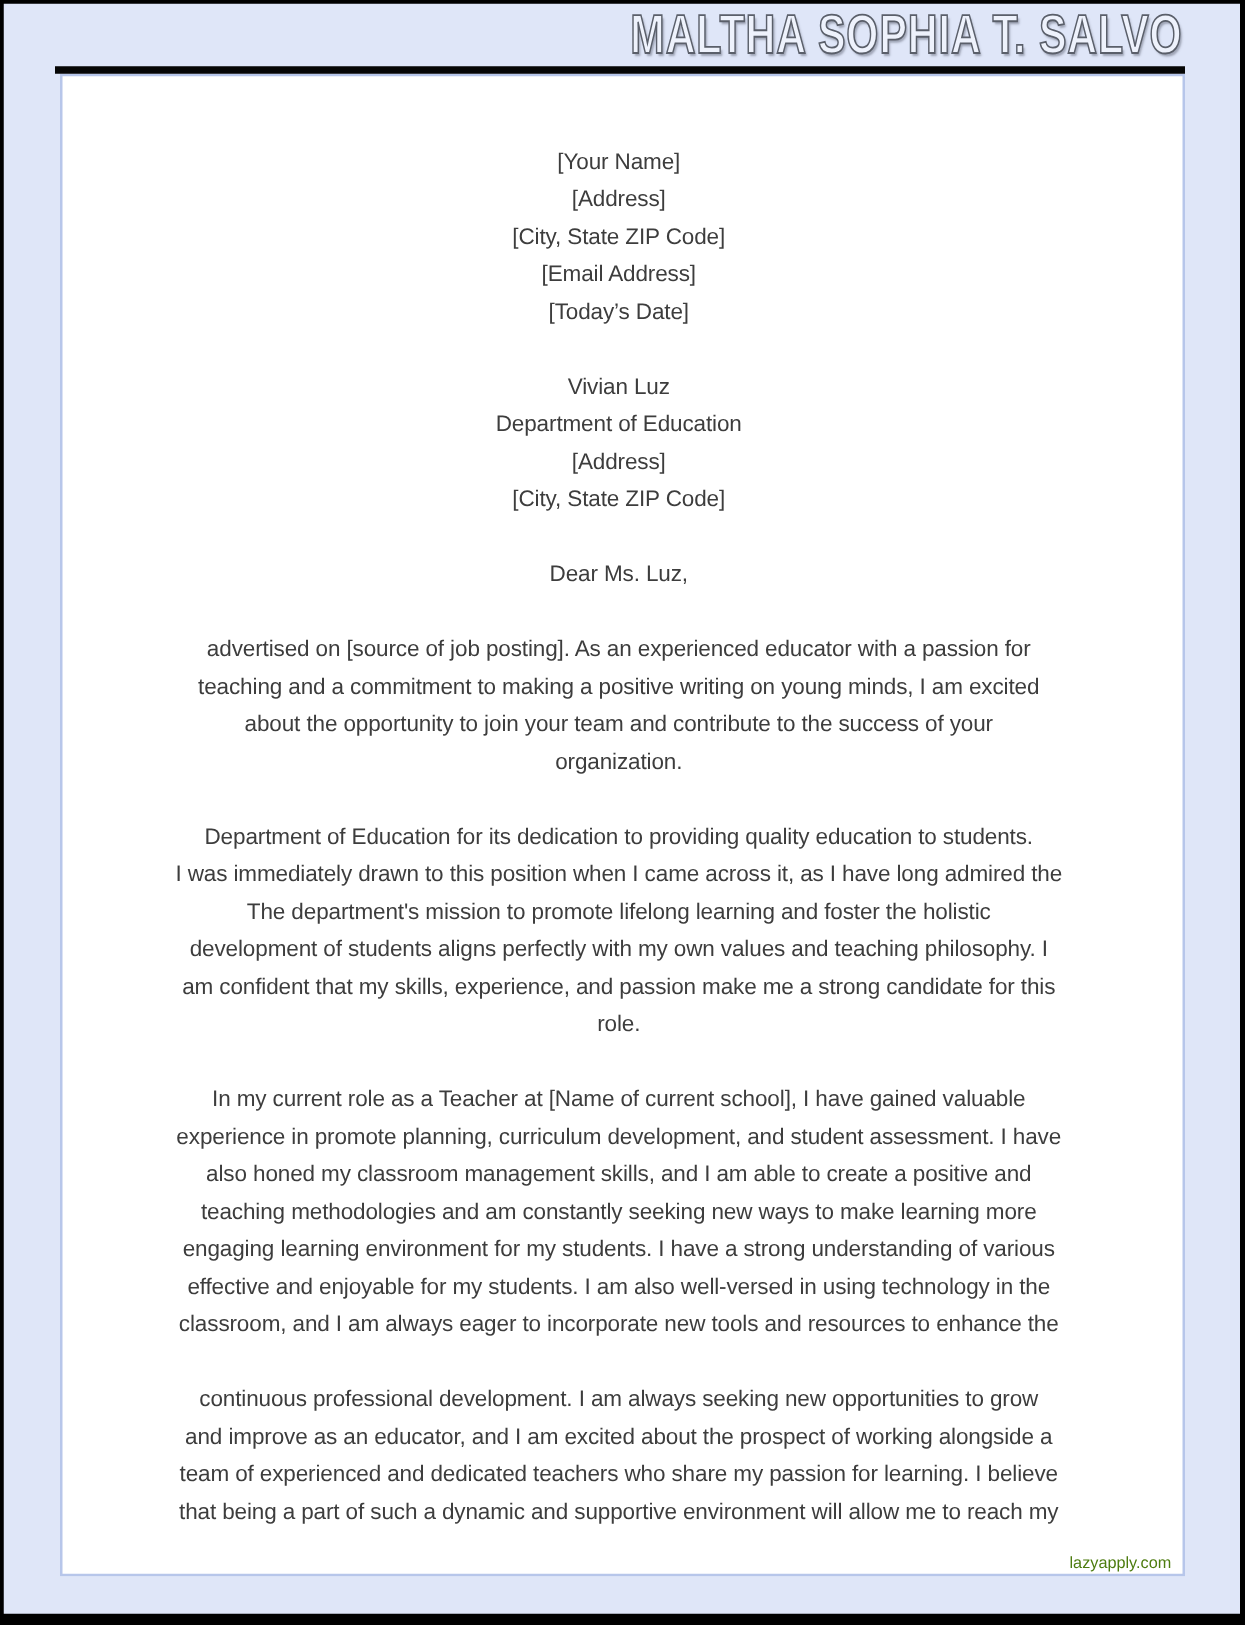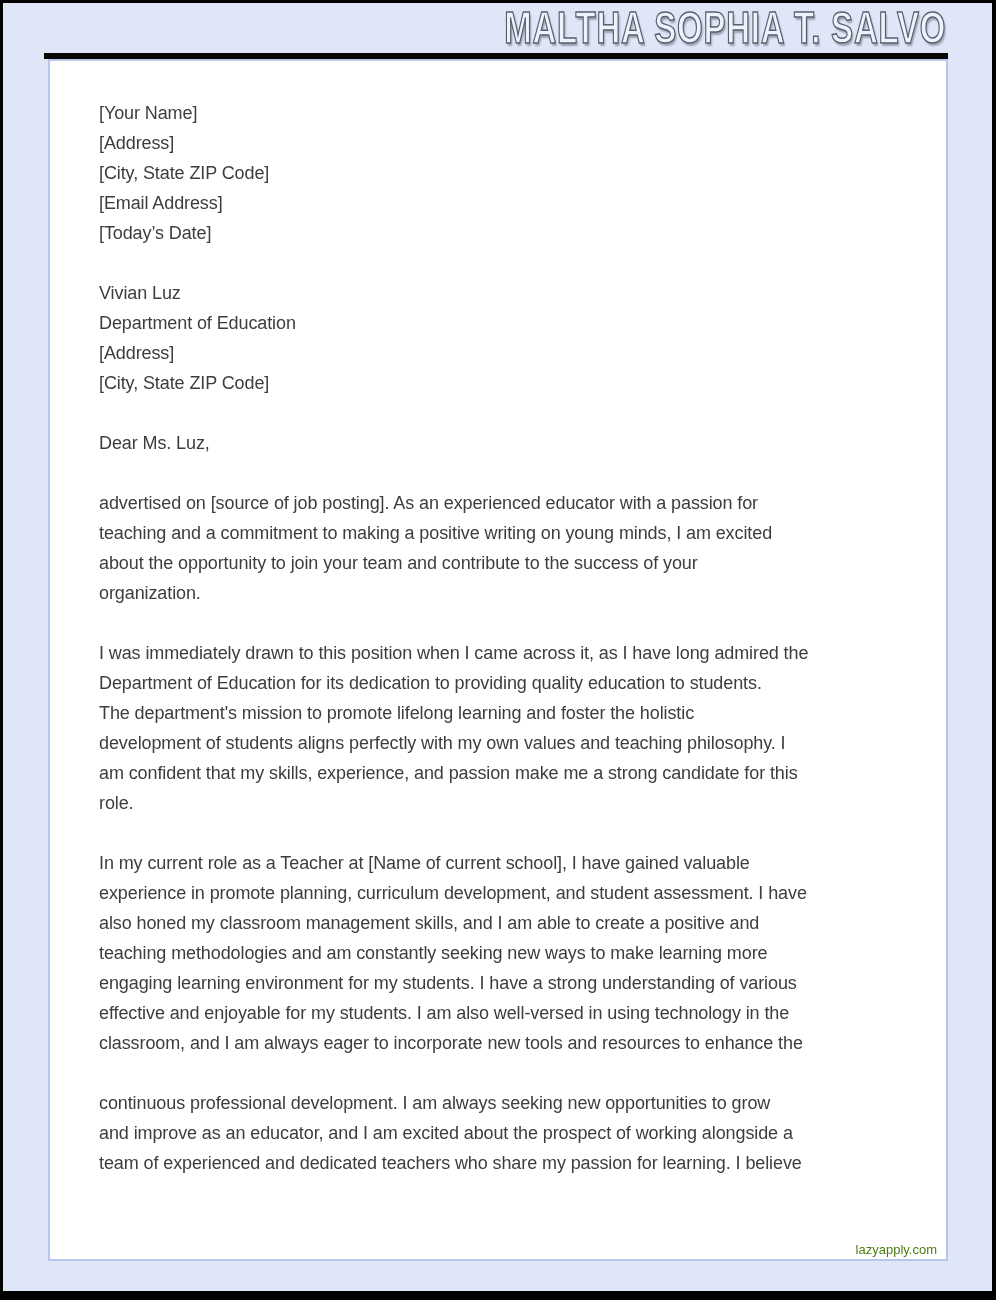--- a/index.html
+++ b/index.html
@@ -60,21 +60,21 @@
   }
   .letter-body {
     padding: 37px 55px 0 49px;
     font-size: 18px;
     line-height: 30px;
     letter-spacing: -0.1px;
     color: #3d3d3d;
     position: relative;
     z-index: 1;
   }
-  .block { margin: 0; }
+  .block { margin: 16px; text-align: center; }
   .block + .block { margin-top: 30px; }
   .line { white-space: nowrap; height: 30px; }
   .watermark {
     position: absolute;
     right: 9px;
     bottom: 1px;
     font-size: 13px;
     line-height: 16px;
     color: #4d7c0f;
     z-index: 2;
@@ -114,40 +114,41 @@
     </div>
 
     <div class="block">
       <div class="line">advertised on [source of job posting]. As an experienced educator with a passion for</div>
       <div class="line">teaching and a commitment to making a positive writing on young minds, I am excited</div>
       <div class="line">about the opportunity to join your team and contribute to the success of your</div>
       <div class="line">organization.</div>
     </div>
 
     <div class="block">
+      <div class="line">Department of Education for its dedication to providing quality education to students.</div>
       <div class="line">I was immediately drawn to this position when I came across it, as I have long admired the</div>
-      <div class="line">Department of Education for its dedication to providing quality education to students.</div>
       <div class="line">The department's mission to promote lifelong learning and foster the holistic</div>
       <div class="line">development of students aligns perfectly with my own values and teaching philosophy. I</div>
       <div class="line">am confident that my skills, experience, and passion make me a strong candidate for this</div>
       <div class="line">role.</div>
     </div>
 
     <div class="block">
       <div class="line">In my current role as a Teacher at [Name of current school], I have gained valuable</div>
       <div class="line">experience in promote planning, curriculum development, and student assessment. I have</div>
       <div class="line">also honed my classroom management skills, and I am able to create a positive and</div>
       <div class="line">teaching methodologies and am constantly seeking new ways to make learning more</div>
       <div class="line">engaging learning environment for my students. I have a strong understanding of various</div>
       <div class="line">effective and enjoyable for my students. I am also well-versed in using technology in the</div>
       <div class="line">classroom, and I am always eager to incorporate new tools and resources to enhance the</div>
     </div>
 
     <div class="block">
       <div class="line">continuous professional development. I am always seeking new opportunities to grow</div>
       <div class="line">and improve as an educator, and I am excited about the prospect of working alongside a</div>
       <div class="line">team of experienced and dedicated teachers who share my passion for learning. I believe</div>
+      <div class="line">that being a part of such a dynamic and supportive environment will allow me to reach my</div>
     </div>
 
   </div>
 
   <div class="watermark">lazyapply.com</div>
 </div>
 
 </body></html>

